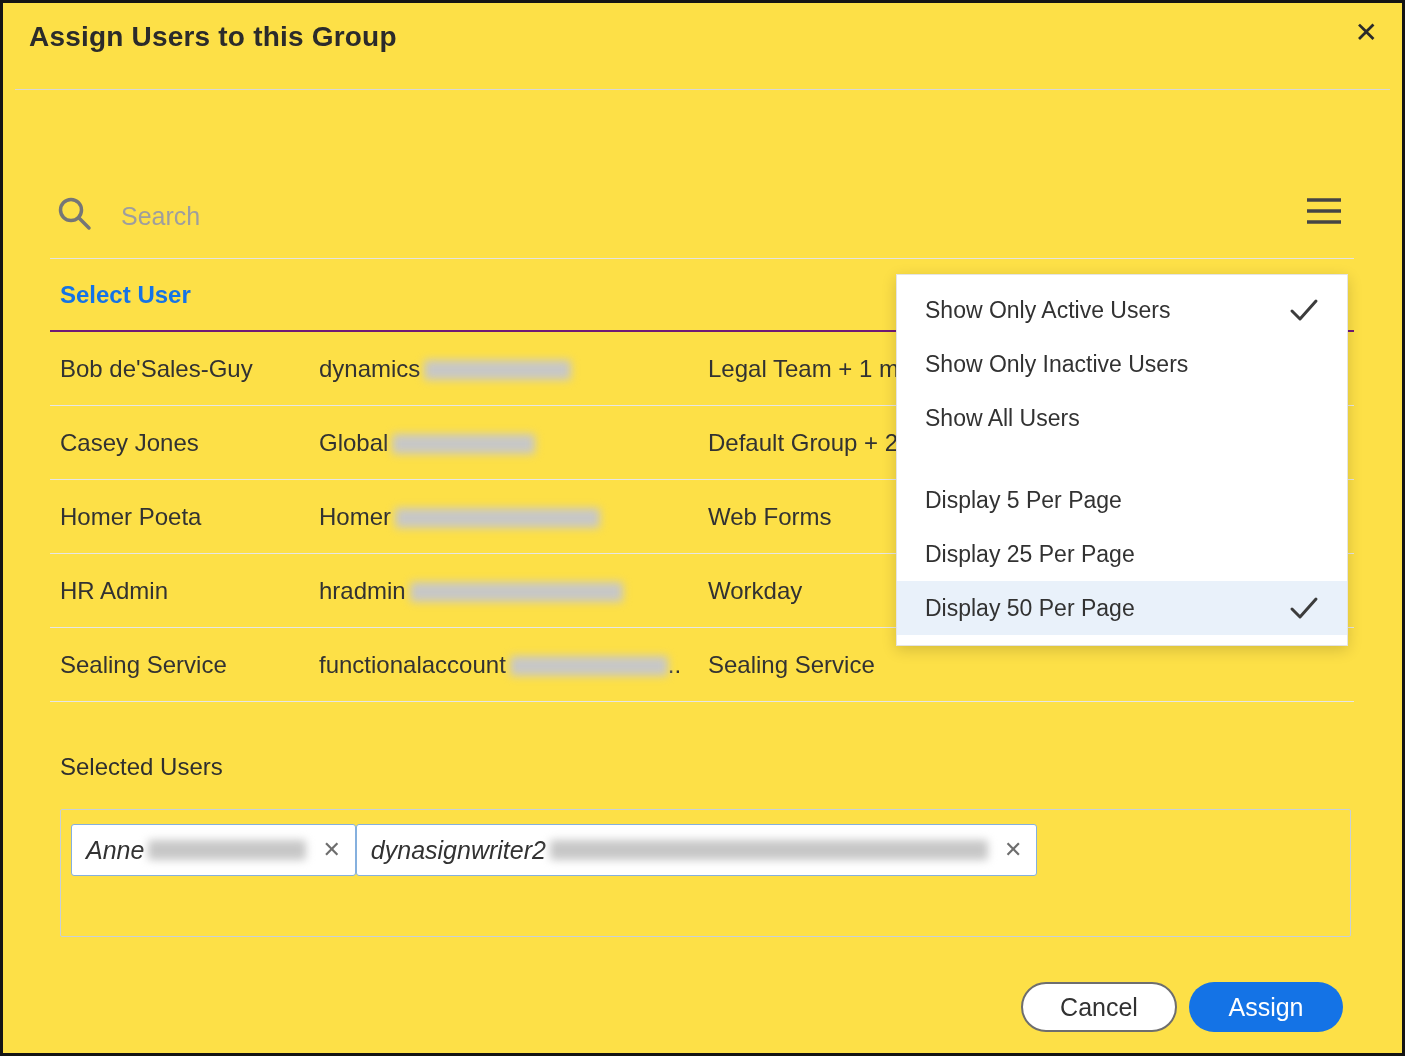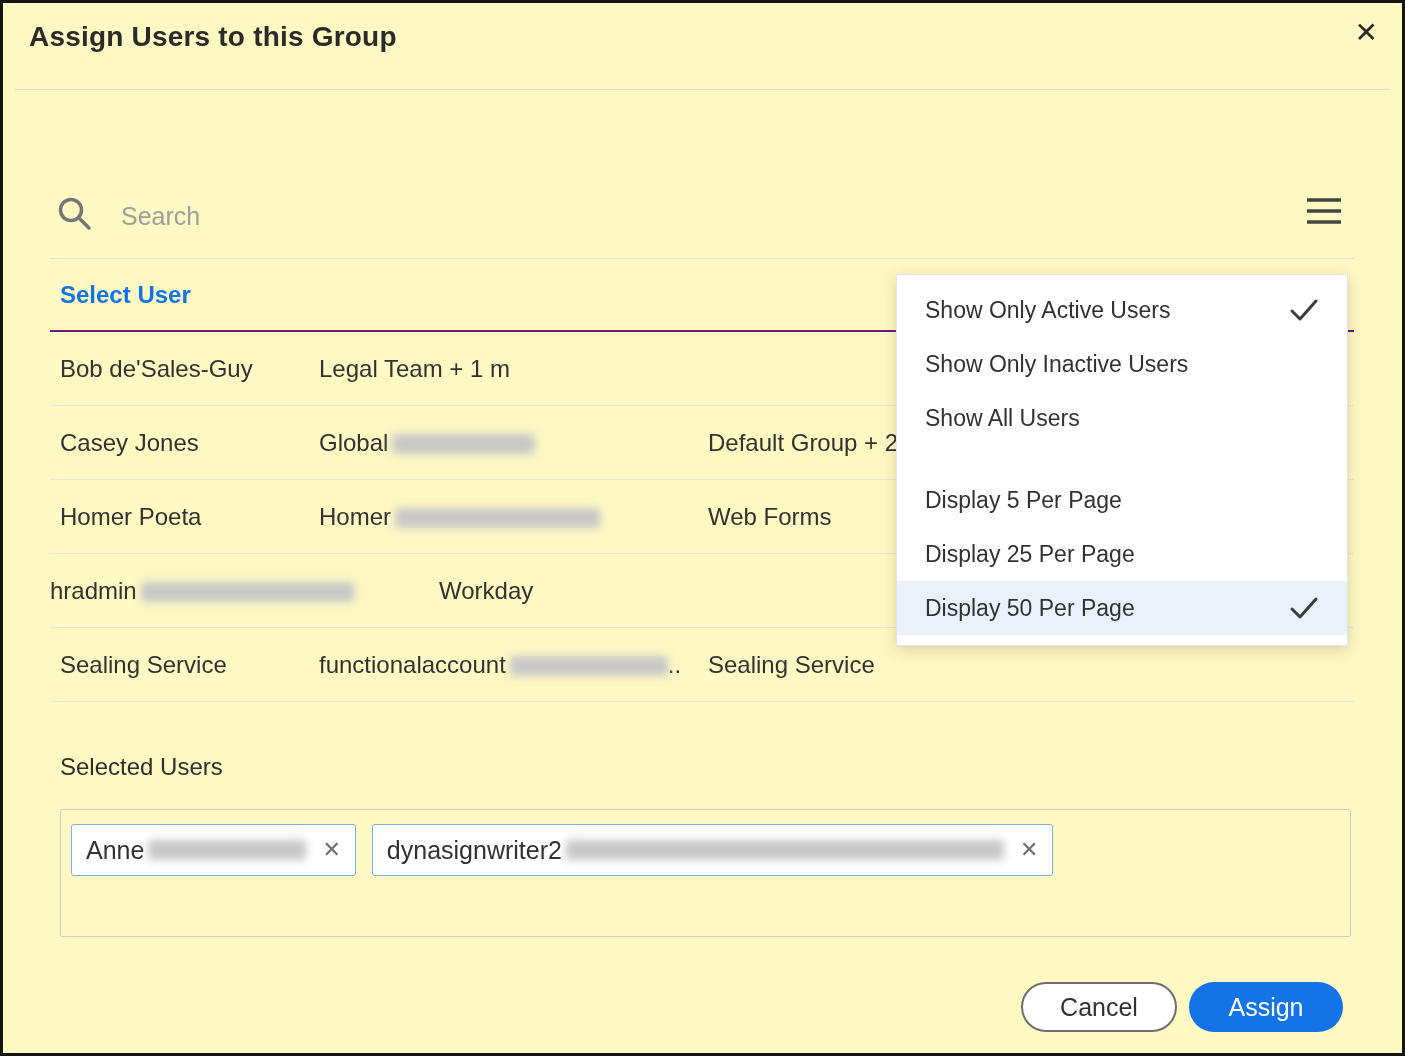--- a/index.html
+++ b/index.html
@@ -3,21 +3,21 @@
 <meta charset="utf-8">
 <style>
   html,body{margin:0;padding:0;background:#ffffff;}
   body{font-family:"Liberation Sans","DejaVu Sans",sans-serif;color:#323232;}
 
   .dialog{
     position:relative;
     width:1405px;height:1056px;
     box-sizing:border-box;
     border:3px solid #141414;
-    background:#fef9c3;
+    background:#fde047;
     overflow:hidden;
     padding-left:43px;
   }
 
   
   .title{
     position:absolute;left:26px;top:18px;
     font-size:28px;font-weight:700;color:#2b2b2b;
     letter-spacing:.2px;
   }
@@ -72,21 +72,21 @@
     filter:blur(4px);
     vertical-align:-3px;margin-left:4px;
   }
 
   
   .sel-label{position:absolute;left:57px;top:750px;font-size:24px;color:#2f2f2f;}
   .chip-box{
     position:absolute;left:57px;top:806px;
     width:1291px;height:128px;box-sizing:border-box;
     border:1px solid #c7d0d9;border-radius:2px;
-    padding:14px 10px;display:flex;align-items:flex-start;gap:16px;
+    padding:14px 10px;display:flex;align-items:flex-start;gap:0;font-style:italic;
   }
   .chip{
     height:52px;box-sizing:border-box;
     border:1px solid #85b0de;border-radius:3px;
     display:flex;align-items:center;
     padding:0 14px;font-size:25px;color:#323232;background:#fff;
     white-space:nowrap;
   }
   .chip .x{
     margin-left:16px;color:#6e6e6e;font-size:22px;
@@ -150,40 +150,44 @@
   </span>
   <div class="hr-search"></div>
 
   <div class="table">
     <div class="thead">
       <span class="label">Select User</span>
     </div>
 
     <div class="row">
       <span class="c-name">Bob de'Sales-Guy</span>
+      <span class="c-email">
+        <span>dynamics</span><span class="redacted" style="width:147px"></span>
+      </span>
       <span class="c-group">Legal Team + 1 m</span>
     </div>
 
     <div class="row">
       <span class="c-name">Casey Jones</span>
       <span class="c-email">
         <span>Global</span><span class="redacted" style="width:143px"></span>
       </span>
       <span class="c-group">Default Group + 2</span>
     </div>
 
     <div class="row">
       <span class="c-name">Homer Poeta</span>
       <span class="c-email">
         <span>Homer</span><span class="redacted" style="width:205px"></span>
       </span>
       <span class="c-group">Web Forms</span>
     </div>
 
     <div class="row">
+      <span class="c-name">HR Admin</span>
       <span class="c-email">
         <span>hradmin</span><span class="redacted" style="width:213px"></span>
       </span>
       <span class="c-group">Workday</span>
     </div>
 
     <div class="row">
       <span class="c-name">Sealing Service</span>
       <span class="c-email">
         <span>functionalaccount</span><span class="redacted" style="width:158px"></span><span>..</span>

